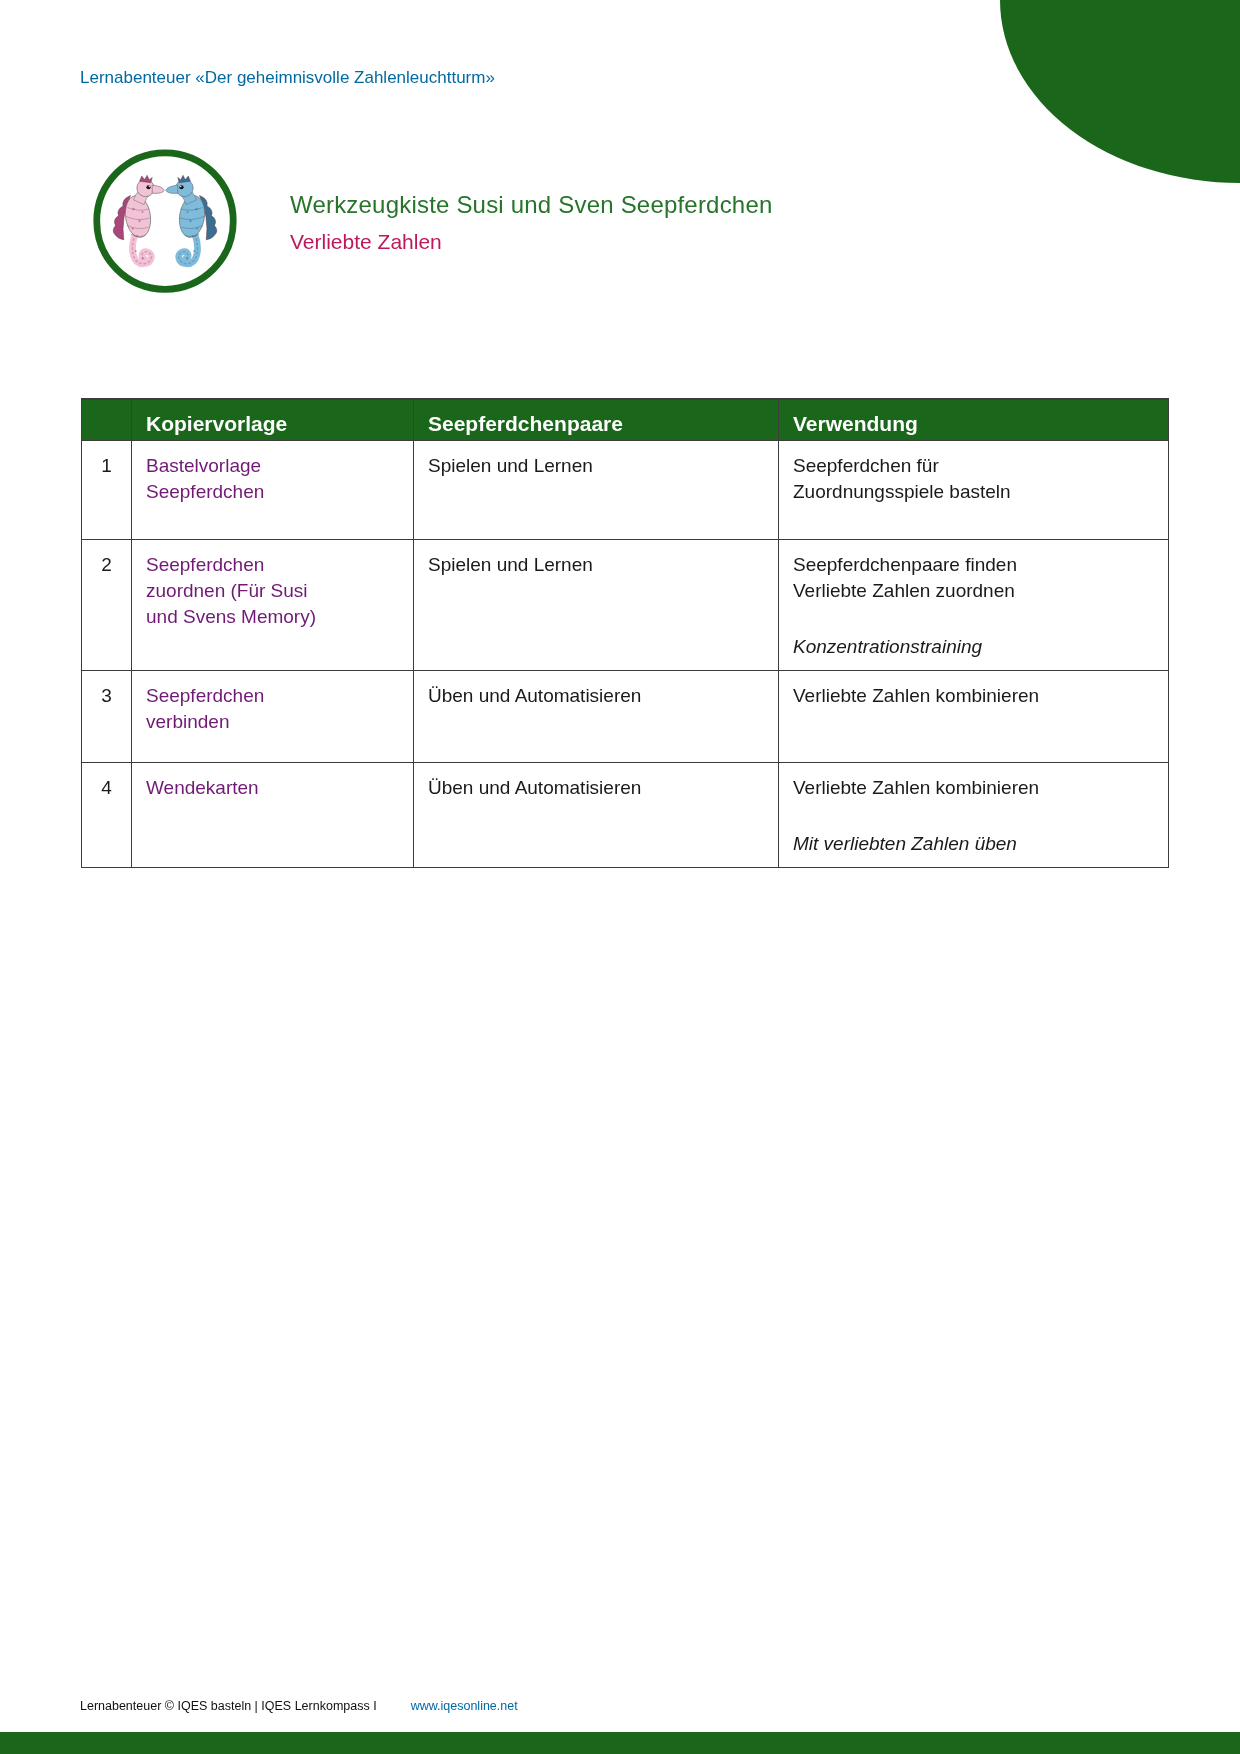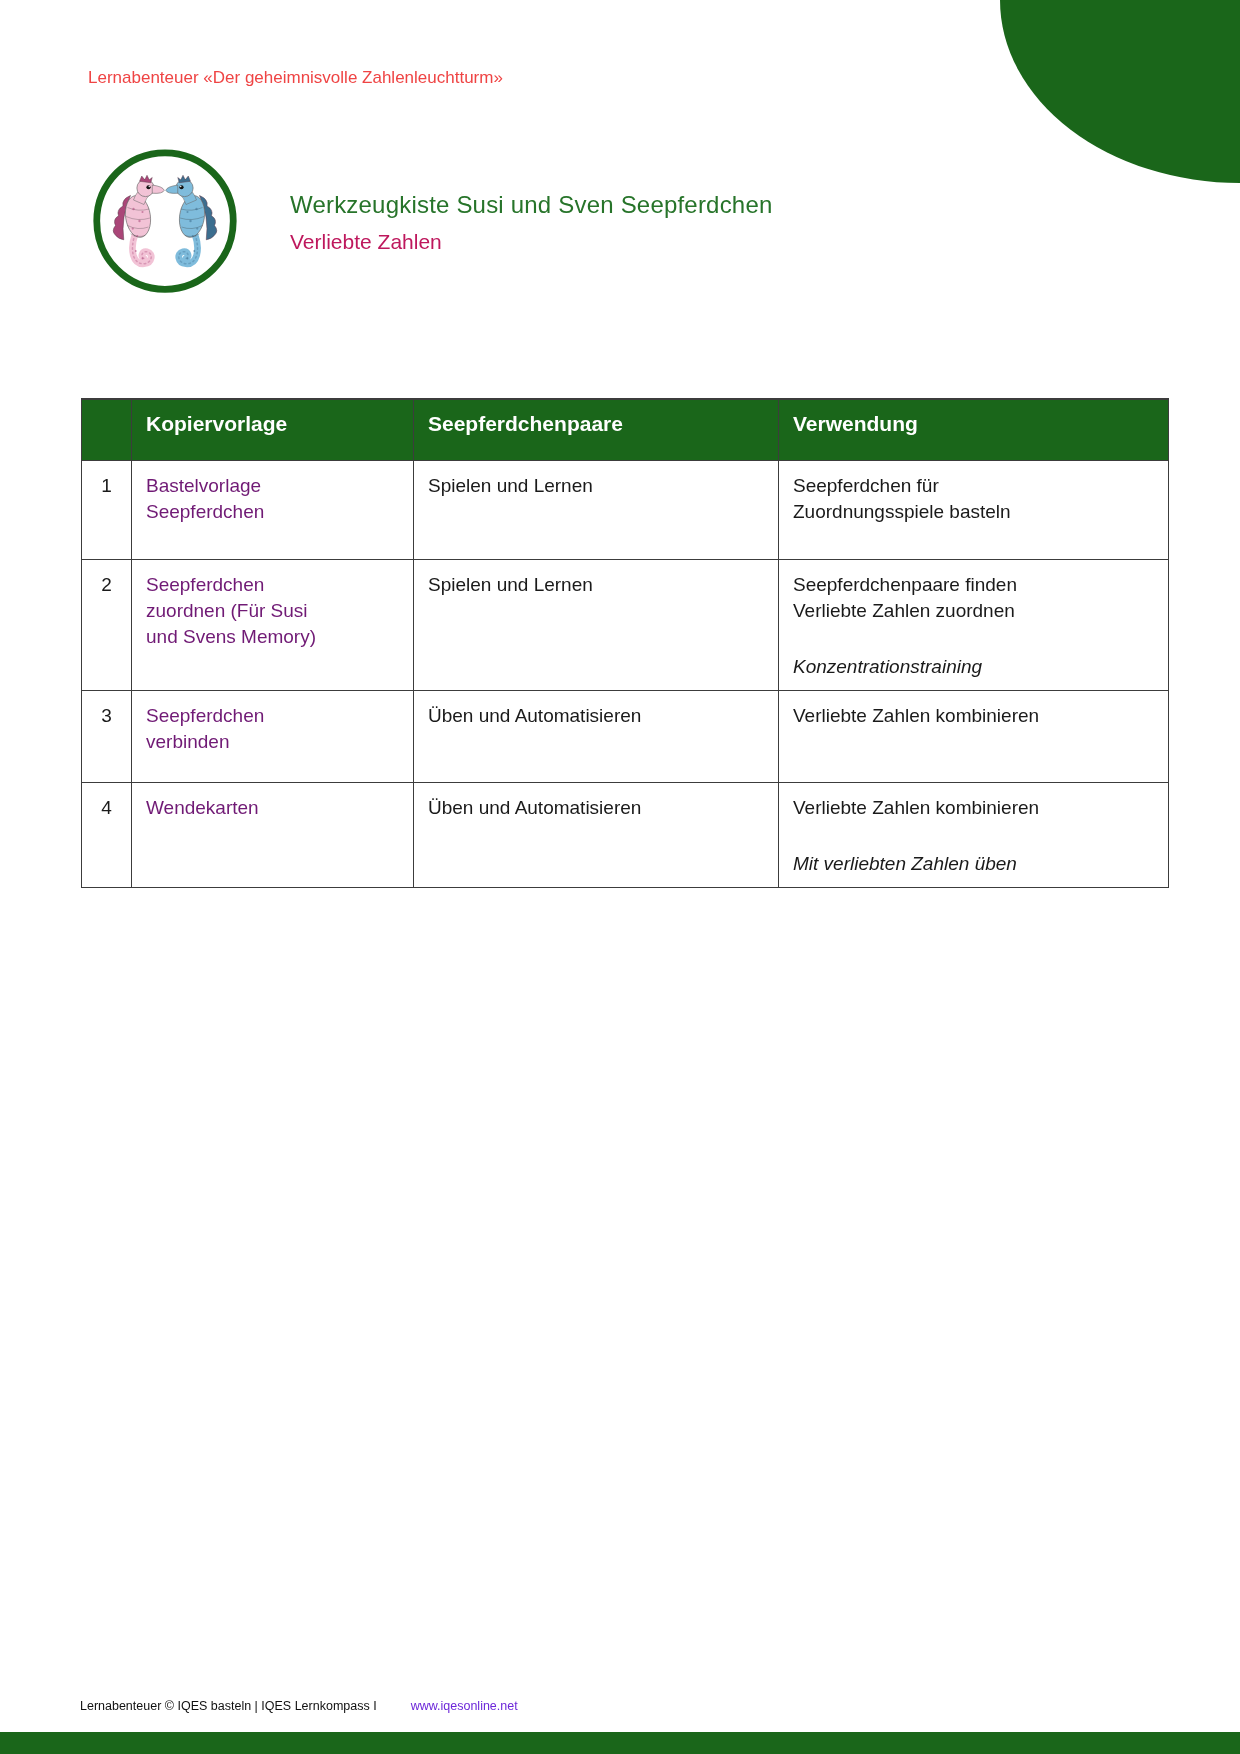--- a/index.html
+++ b/index.html
@@ -19,22 +19,22 @@
     background:#1a661a;
     border-bottom-left-radius:100% 100%;
   }
   
   .bottom-bar {
     position:absolute; left:0; bottom:0;
     width:100%; height:22px;
     background:#1a661a;
   }
   .header-line {
-    position:absolute; left:88px; top:68px;
-    font-size:17px; color:#ef4444;
+    position:absolute; left:80px; top:68px;
+    font-size:17px; color:#0369a1;
   }
   .logo {
     position:absolute; left:90px; top:146px;
     width:150px; height:150px;
   }
   .title-block { position:absolute; left:290px; top:188px; }
   .doc-title {
     font-size:24px; color:#27742a; line-height:34px;
     letter-spacing:0.2px;
   }
@@ -57,38 +57,38 @@
   }
   table.main thead th {
     background:#1a661a;
     color:#ffffff;
     font-size:21px;
     text-align:left;
     font-weight:bold;
     height:32px;
     vertical-align:middle;
     border-top:2px solid #3c3c3c;
-    padding-top:8px; padding-bottom:20px;
+    padding-top:8px; padding-bottom:0;
   }
   td.num { text-align:center; padding-left:4px; padding-right:4px; color:#1a1a1a; }
   td.kv  { white-space:pre-line; padding-right:30px; }
   .link  { color:#701a75; }
   td.vw-cell { white-space:normal; }
   td.vw-cell p.vw { margin:0 0 0 0; white-space:pre-line; }
   td.vw-cell p.vw + p.vw { margin-top:30px;font-style:italic; }
   tbody tr:nth-child(1) td { height:76px; }
   tbody tr:nth-child(2) td { height:102px; }
   tbody tr:nth-child(3) td { height:69px; }
   tbody tr:nth-child(4) td { height:73px; }
   
   .footer-text {
     position:absolute; left:80px; top:1699px;
     font-size:12.5px; color:#111;
   }
-  .footer-text .url { margin-left:34px; color:#6d28d9; text-decoration:none; }
+  .footer-text .url { margin-left:34px; color:#0369a1; text-decoration:none; }
 </style>
 </head>
 <body>
 
 <div class="page">
 
   <div class="corner"></div>
 
   <div class="header-line">Lernabenteuer «Der geheimnisvolle Zahlenleuchtturm»</div>
 

